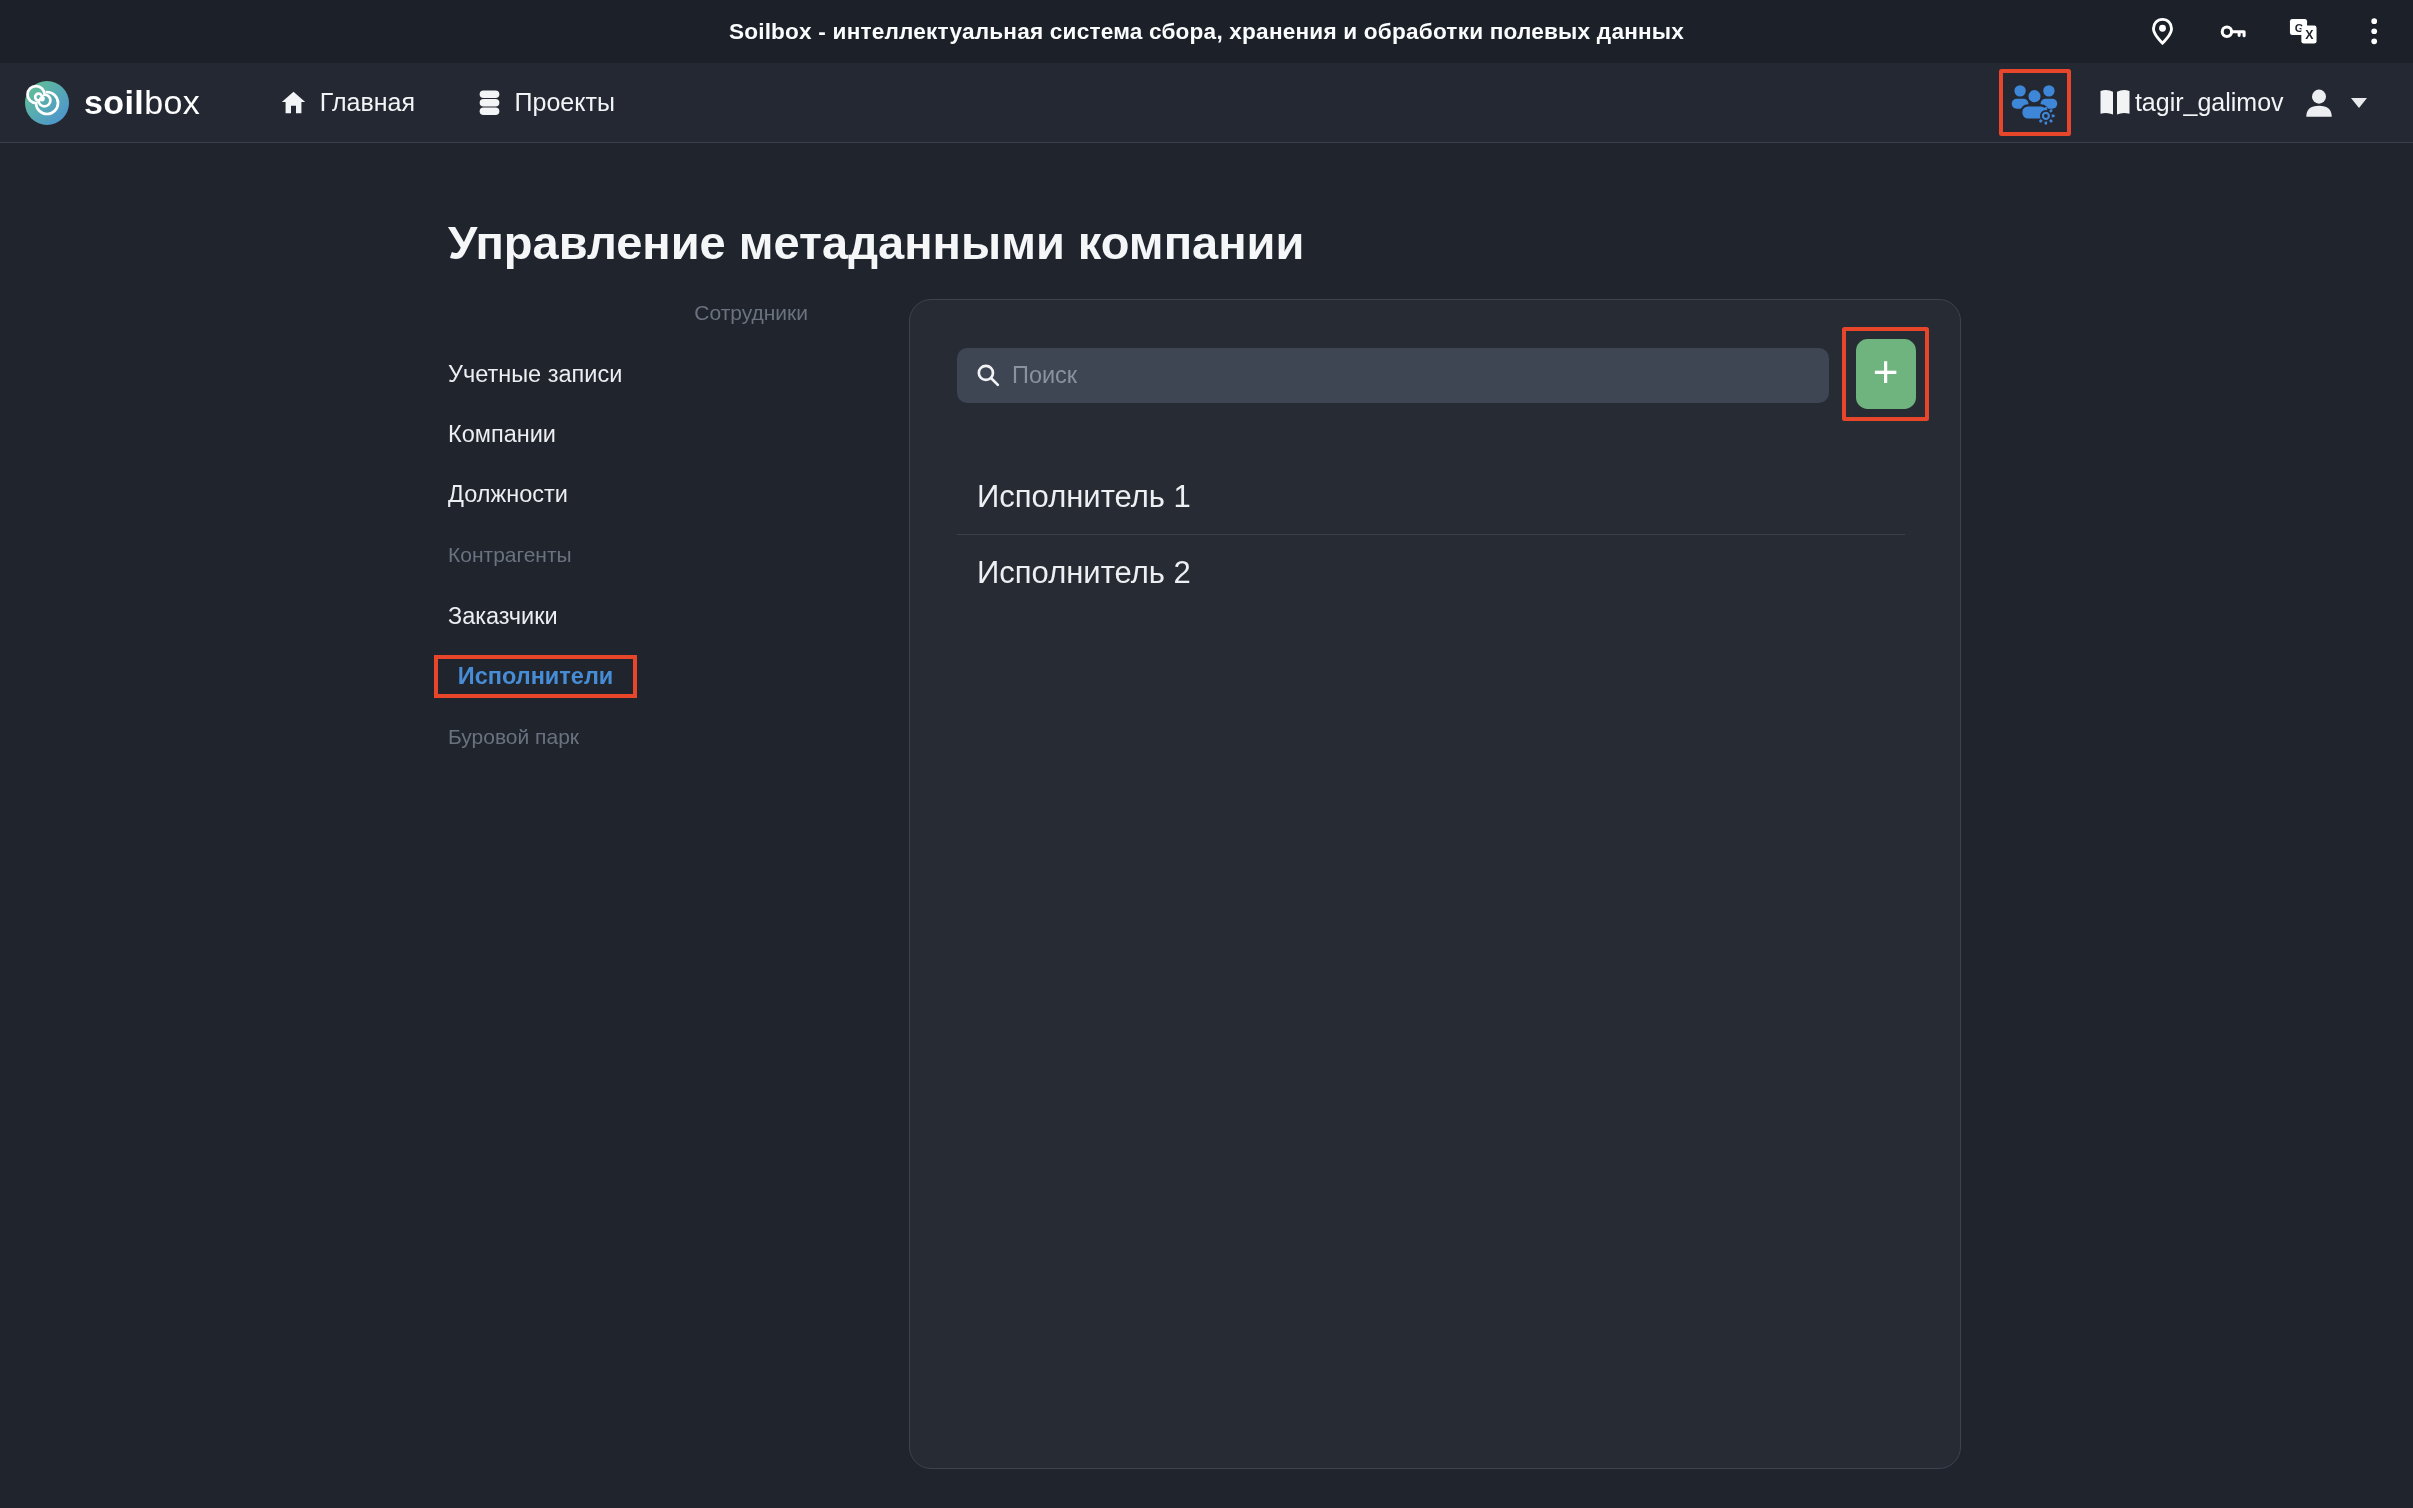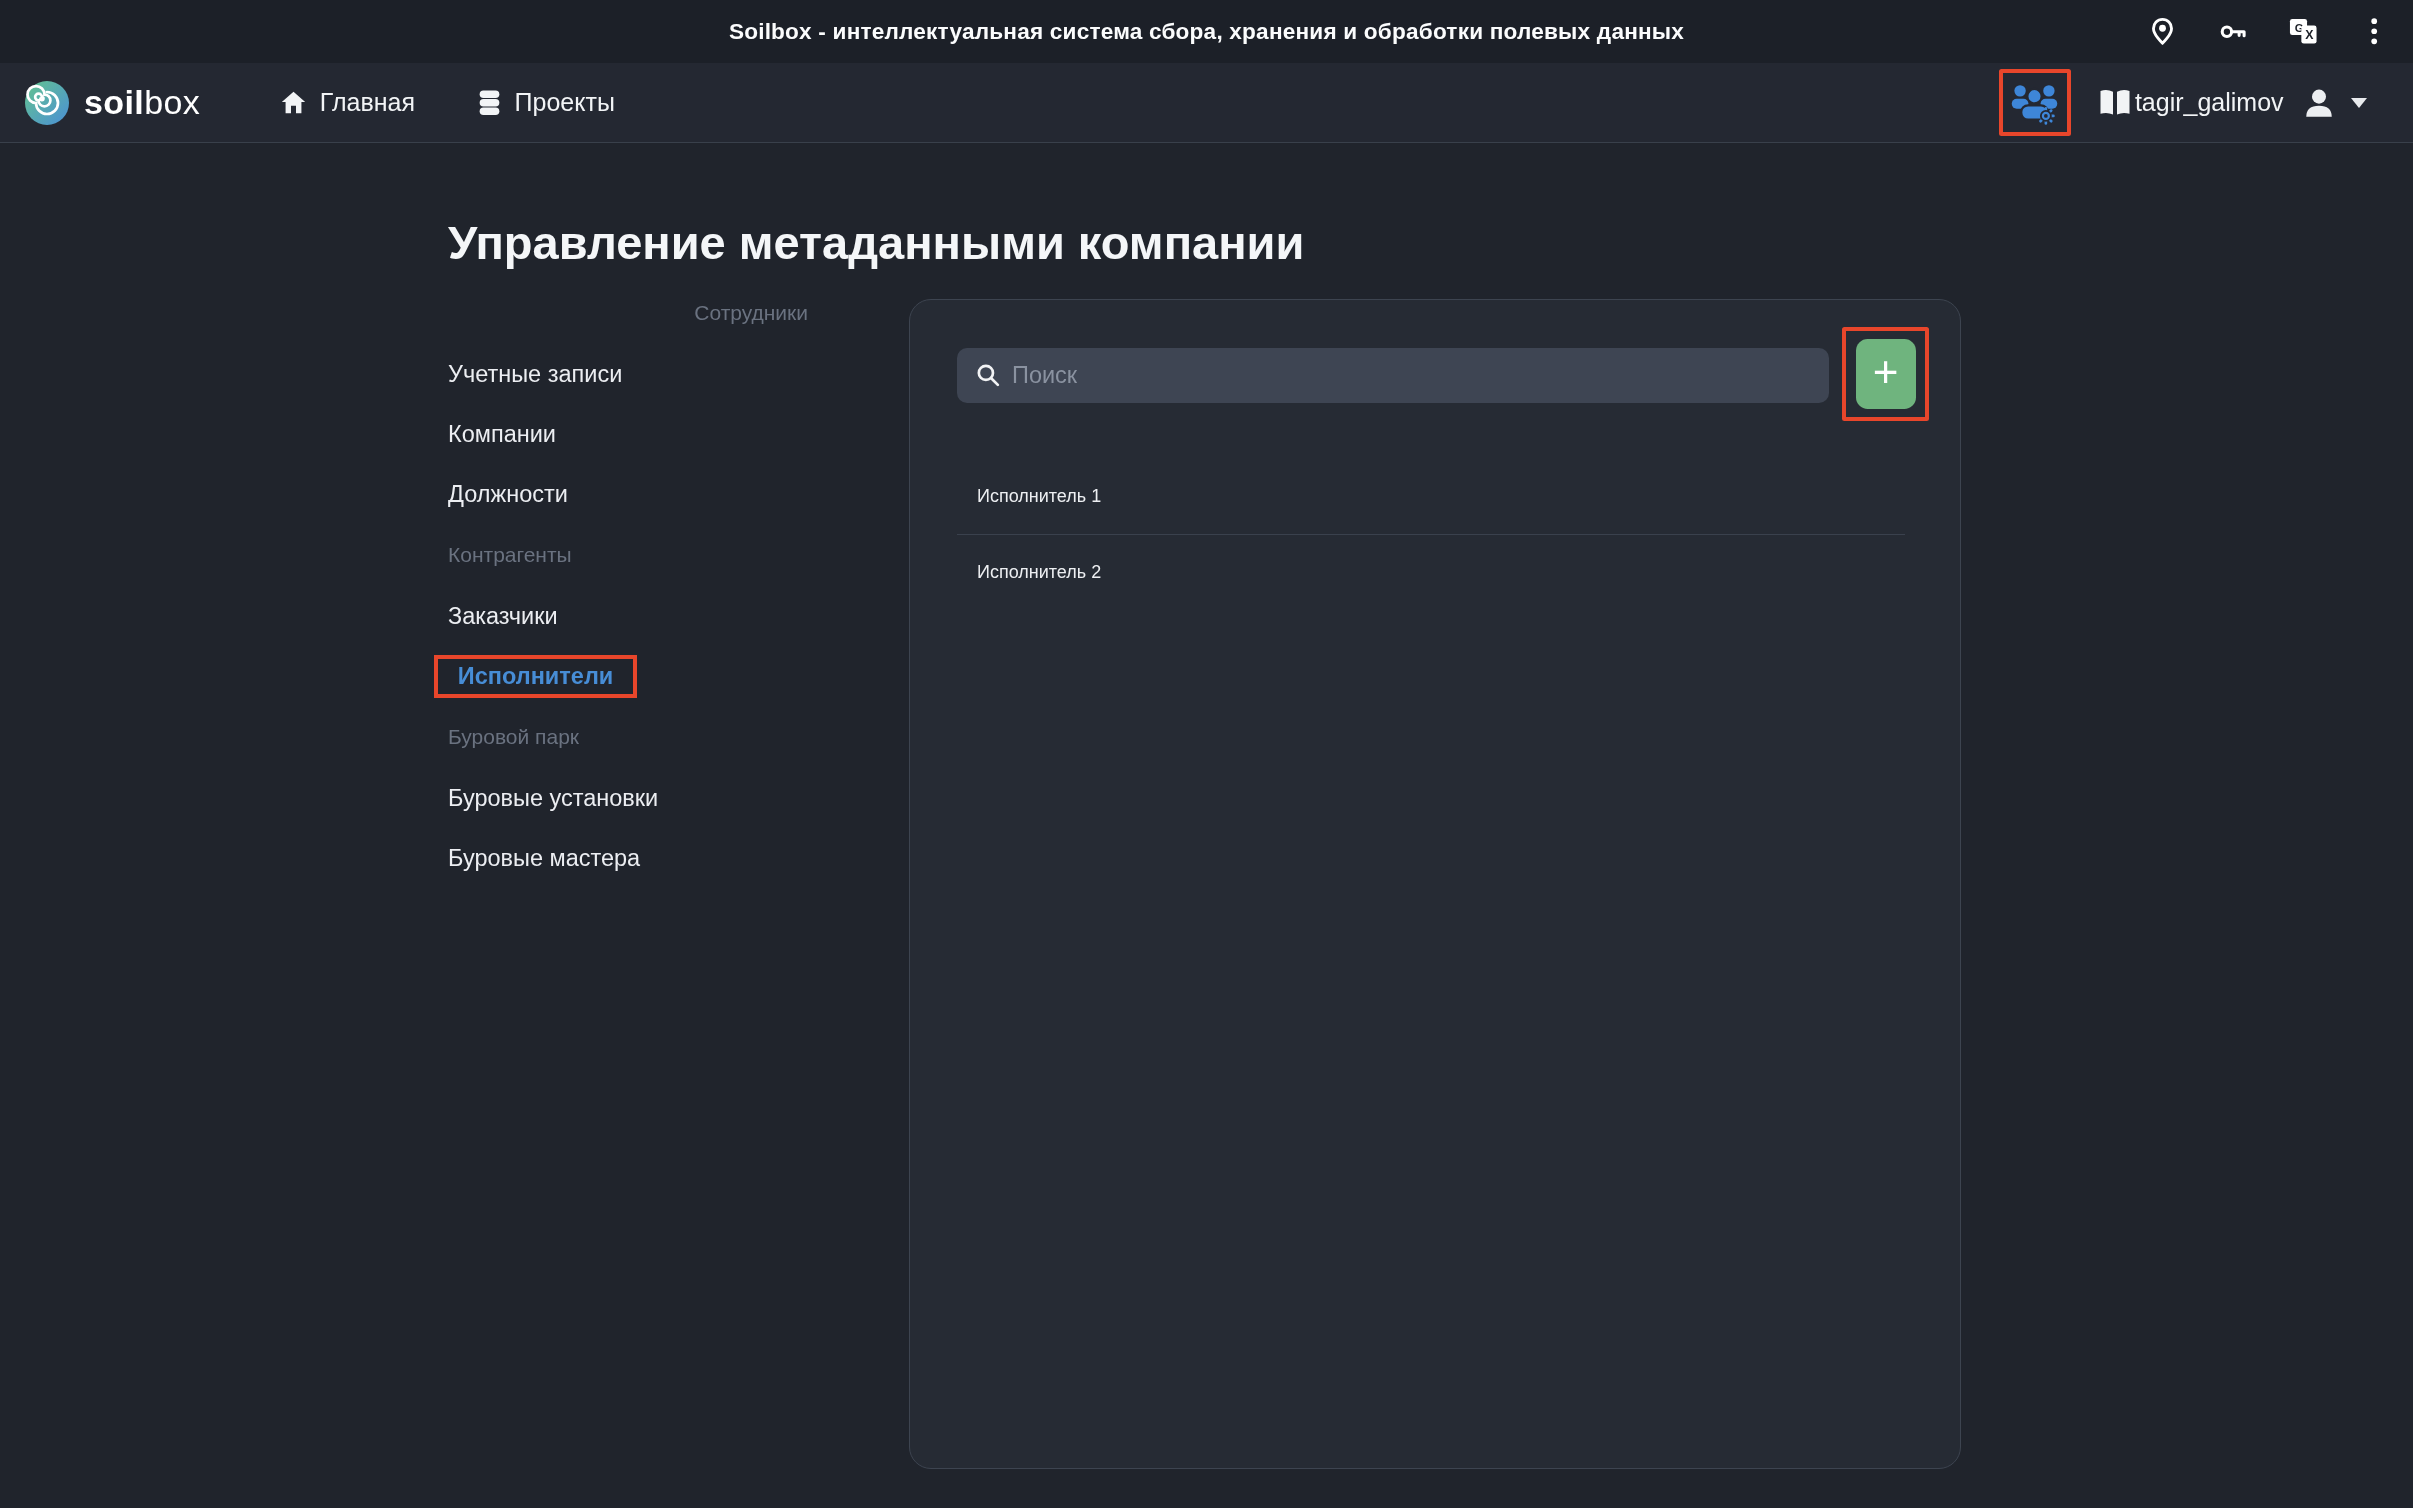--- a/index.html
+++ b/index.html
@@ -86,21 +86,21 @@
   }
   .add-btn {
     width:60px; height:70px; background:#6fb47e; border:none; border-radius:11.7px;
     color:#ffffff; font-size:44px; font-weight:300; line-height:1; cursor:pointer;
     display:flex; align-items:center; justify-content:center;
     font-family:"Liberation Sans", sans-serif; padding-bottom:5px;
   }
   .list { position:absolute; left:47px; top:159px; width:948px; }
   .list-row {
     list-style:none; height:75px; line-height:75px; padding-left:20px;
-    font-size:18px; color:#edeff2; cursor:pointer;
+    font-size:31px; color:#edeff2; cursor:pointer;
   }
   .list-row + .list-row { border-top:1.7px solid #3a414d; }
 
   svg { display:block; }
 </style>
 </head>
 <body>
 
 <div class="topbar">
   <div class="topbar-title">Soilbox - интеллектуальная система сбора, хранения и обработки полевых данных</div>
@@ -238,24 +238,20 @@
     <div class="side-label">Контрагенты</div>
     <ul>
       <li class="side-item">Заказчики</li>
       <li class="side-item">
         <span class="link-active">Исполнители</span>
       </li>
     </ul>
   </div>
   <div class="side-section">
     <div class="side-label">Буровой парк</div>
-    <ul>
-      <li class="side-item">Буровые установки</li>
-      <li class="side-item">Буровые мастера</li>
-    </ul>
   </div>
 </div>
 
 <div class="card">
   <input class="search-input" type="text" placeholder="Поиск" style="">
   <span class="search-ic">
     <svg width="27" height="27" viewBox="0 0 26 26">
       <circle cx="10.5" cy="10.5" r="6.8" fill="none" stroke="#f2f3f5" stroke-width="2.6"></circle>
       <line x1="15.6" y1="15.6" x2="22" y2="22" stroke="#f2f3f5" stroke-width="2.6" stroke-linecap="round"></line>
     </svg>

